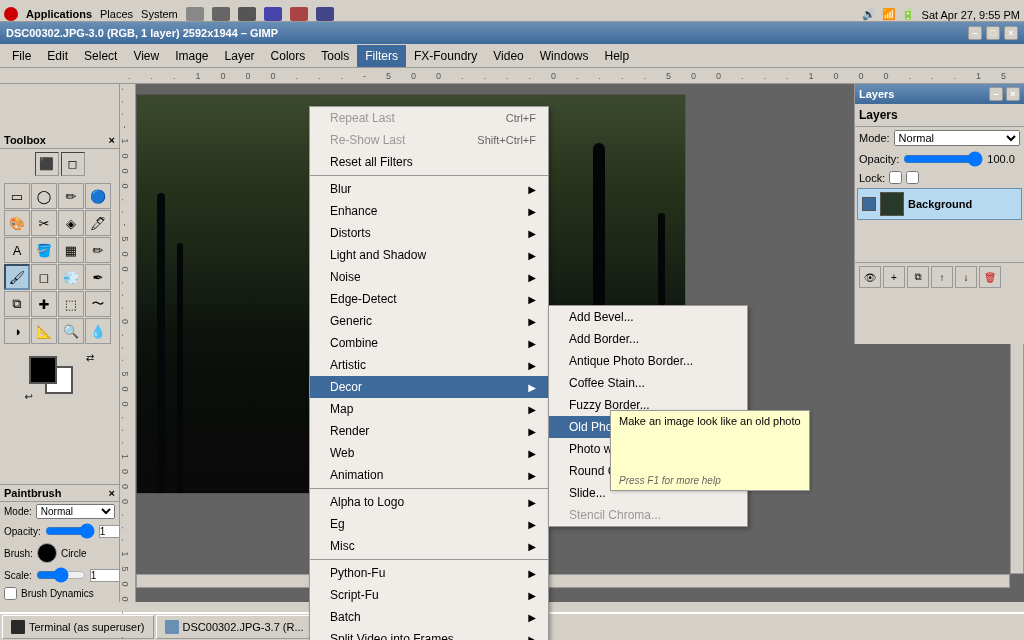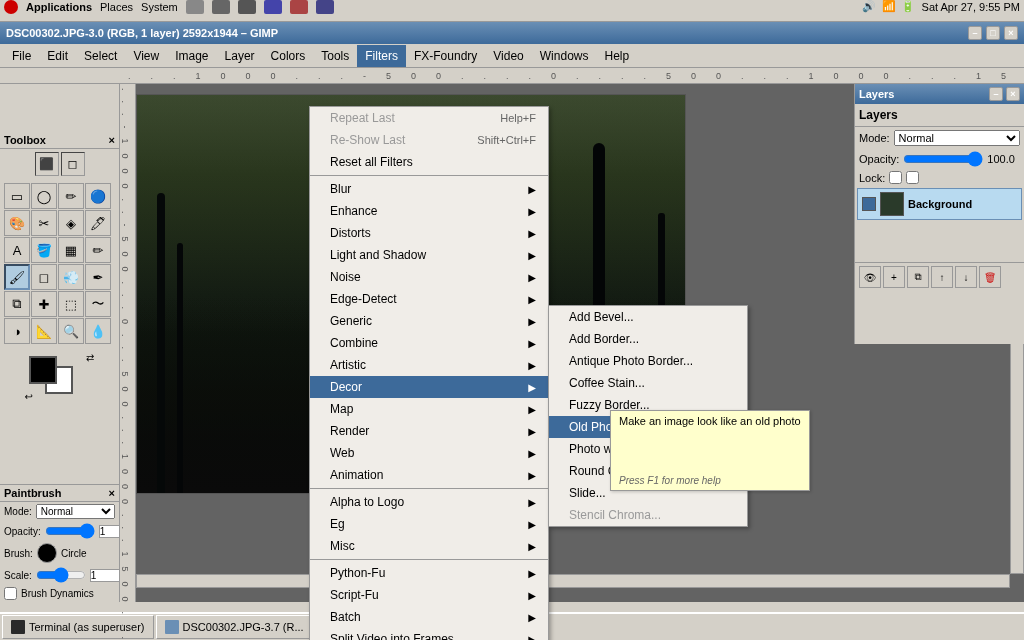--- a/index.html
+++ b/index.html
@@ -1,21 +1,21 @@
 <!DOCTYPE html>
 <html><head>
   <meta charset="utf-8">
   <style>
     * { margin: 0; padding: 0; box-sizing: border-box; }
     body { width: 1024px; height: 640px; overflow: hidden; font-family: sans-serif; font-size: 12px; background: #4a4a4a; }
     
     
     .system-bar {
       width: 100%; height: 22px; background: #d4d0c8;
-      display: flex; align-items: flex-start; justify-content: space-between;
+      display: flex; align-items: flex-end; justify-content: space-between;
       border-bottom: 1px solid #999; padding: 0 4px;
     }
     .system-bar-left { display: flex; align-items: center; gap: 8px; }
     .system-bar-right { display: flex; align-items: center; gap: 6px; font-size: 11px; }
     .sys-icon { width: 16px; height: 16px; background: #888; border-radius: 2px; display: inline-block; }
 
     
     .gimp-window {
       position: absolute; top: 22px; left: 0; right: 0; bottom: 0;
       background: #d4d0c8;
@@ -379,21 +379,21 @@
       <option>25 %</option>
       <option>50 %</option>
       <option>100 %</option>
     </select>
     <span>Make an image look like an old photo</span>
   </div>
 
   <div class="filters-menu">
     <div class="filter-item disabled">
       <span>Repeat Last</span>
-      <span class="filter-shortcut">Help+F</span>
+      <span class="filter-shortcut">Ctrl+F</span>
     </div>
     <div class="filter-item disabled">
       <span>Re-Show Last</span>
       <span class="filter-shortcut">Shift+Ctrl+F</span>
     </div>
     <div class="filter-item">
       <span>Reset all Filters</span>
     </div>
     <div class="menu-separator"></div>
     <div class="filter-item">

